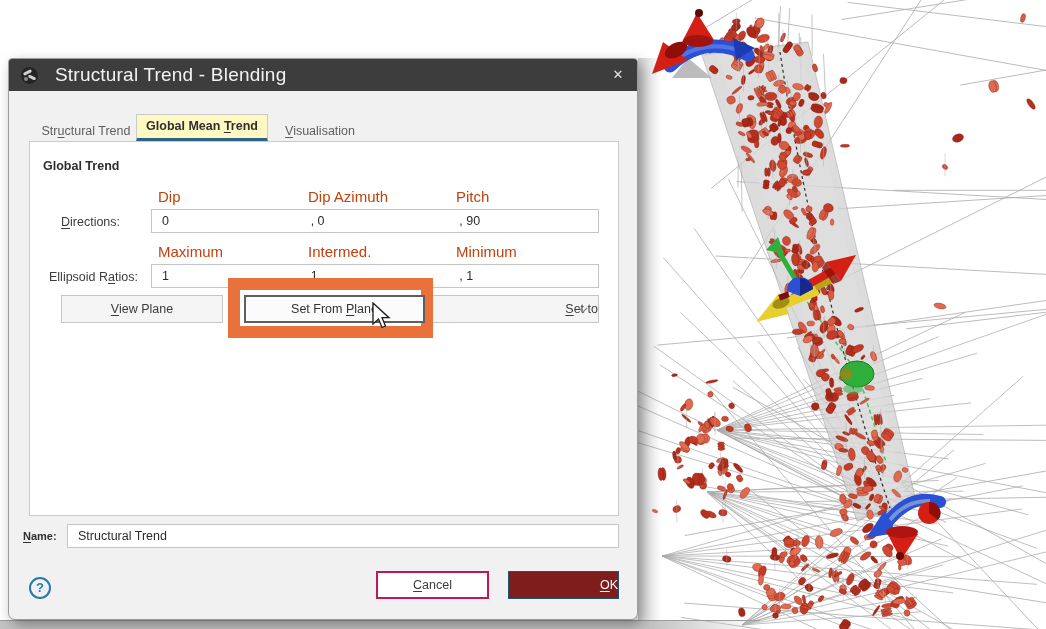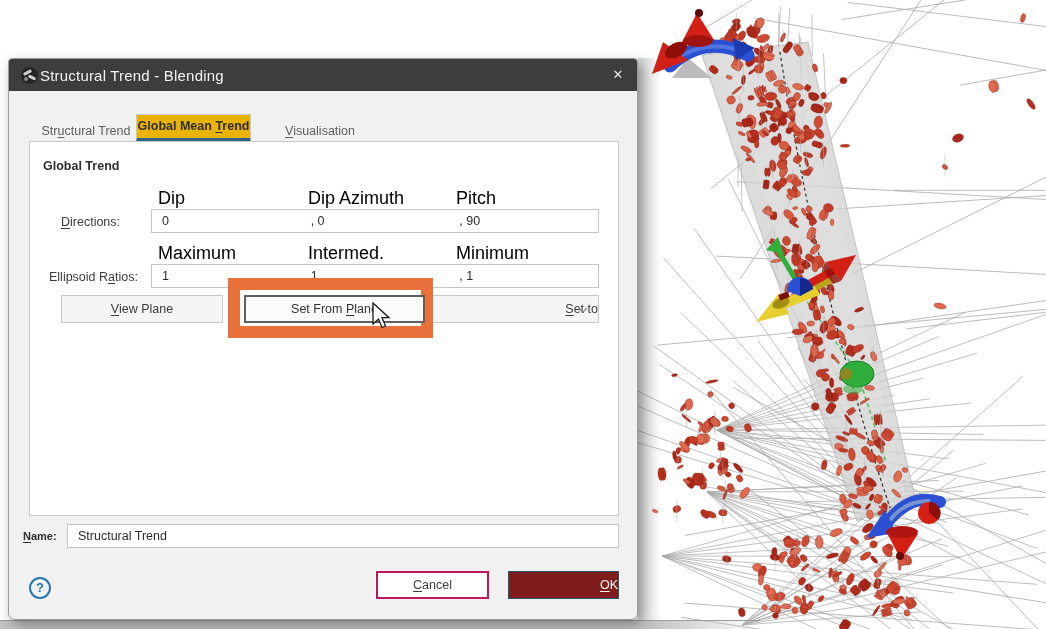--- a/index.html
+++ b/index.html
@@ -20,37 +20,37 @@
     background:#f1f1f1; border:1px solid #9c9c9c; border-radius:4px 4px 7px 7px;
     box-shadow:4px 5px 14px rgba(0,0,0,.35); }
   .titlebar { position:absolute; left:0; top:0; width:100%; height:32px; background:#3d3d3d;
     border-radius:3px 3px 0 0; display:flex; align-items:center; }
   .title-icon { width:17px; height:17px; margin-left:12px; position:relative; border-radius:50%;
     background:#242424; overflow:hidden; flex:none; }
   .title-icon i { position:absolute; background:#cfcfcf; }
   .title-icon .a { width:9px; height:3px; left:2px; top:4px; transform:rotate(-28deg); border-radius:2px;}
   .title-icon .b { width:8px; height:3px; left:7px; top:9px; transform:rotate(25deg); border-radius:2px;}
   .title-icon .c { width:4px; height:4px; left:3px; top:10px; border-radius:50%; background:#8a8a8a;}
-  .title-text { color:#f2f2f2; font-size:15px; margin-left:2px; letter-spacing:.2px; }
+  .title-text { color:#f2f2f2; font-size:19px; margin-left:17px; letter-spacing:.2px; }
   .close-btn { position:absolute; right:9px; top:7px; width:20px; height:18px; color:#e3e3e3;
     font-size:13px; text-align:center; line-height:18px; cursor:default; }
 
   
   .tab { position:absolute; font-size:12.5px; color:#5e5e5e; text-align:center; }
   .tab.plain { top:61px; height:22px; line-height:22px; }
-  .tab-active { position:absolute; left:127px; top:55px; width:115px; height:28px;
-    background:#eab308; border:1px solid #c9c9c9; border-bottom:4px solid #2d6485;
+  .tab-active { position:absolute; left:127px; top:55px; width:132px; height:28px;
+    background:#fef9c3; border:1px solid #c9c9c9; border-bottom:4px solid #2d6485;
     color:#2f2f2f; font-weight:bold; font-size:12.5px; text-align:center; line-height:23px; }
   .mn { text-decoration:underline; text-underline-offset:2px; }
 
   
   .panel { position:absolute; left:20px; top:82px; width:590px; height:375px;
     background:#ffffff; border:1px solid #c9c9c9; }
   .group-title { position:absolute; left:34px; top:100px; font-size:12.5px; font-weight:bold; color:#2e2e2e; }
-  .colhead { position:absolute; font-size:18px; color:#000000; }
+  .colhead { position:absolute; font-size:15px; color:#c2410c; }
   .row-label { position:absolute; font-size:12.5px; color:#3c3c3c; }
   .triple-input { position:absolute; left:142px; width:448px; height:24px; background:#fff;
     border:1px solid #c5c5c5; display:flex; }
   .triple-input .seg { width:33.333%; font-size:12.5px; color:#2b2b2b; line-height:22px; padding-left:10px; }
   .btn-row-btn { position:absolute; height:28px; background:#f5f5f5; border:1px solid #c7c7c7;
     font-size:12.5px; color:#3c3c3c; text-align:center; line-height:26px; }
   .btn-focus { position:absolute; left:235px; top:236px; width:181px; height:28px; background:#fbfbfb;
     border:2px solid #5f5f5f; font-size:12.5px; color:#333; text-align:center; line-height:24px; z-index:4; }
   .chevron { position:absolute; right:10px; top:11px; }
 

